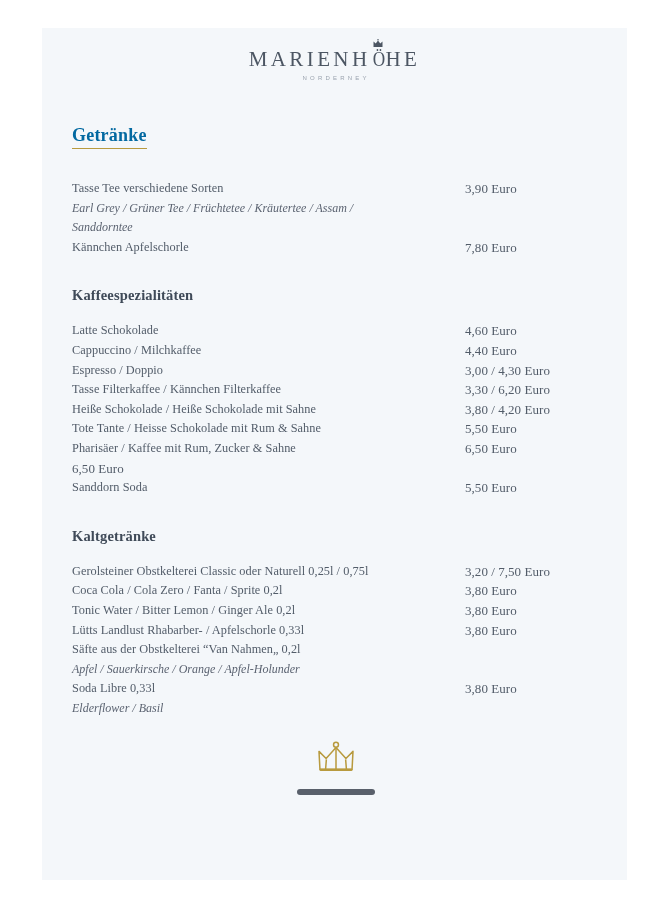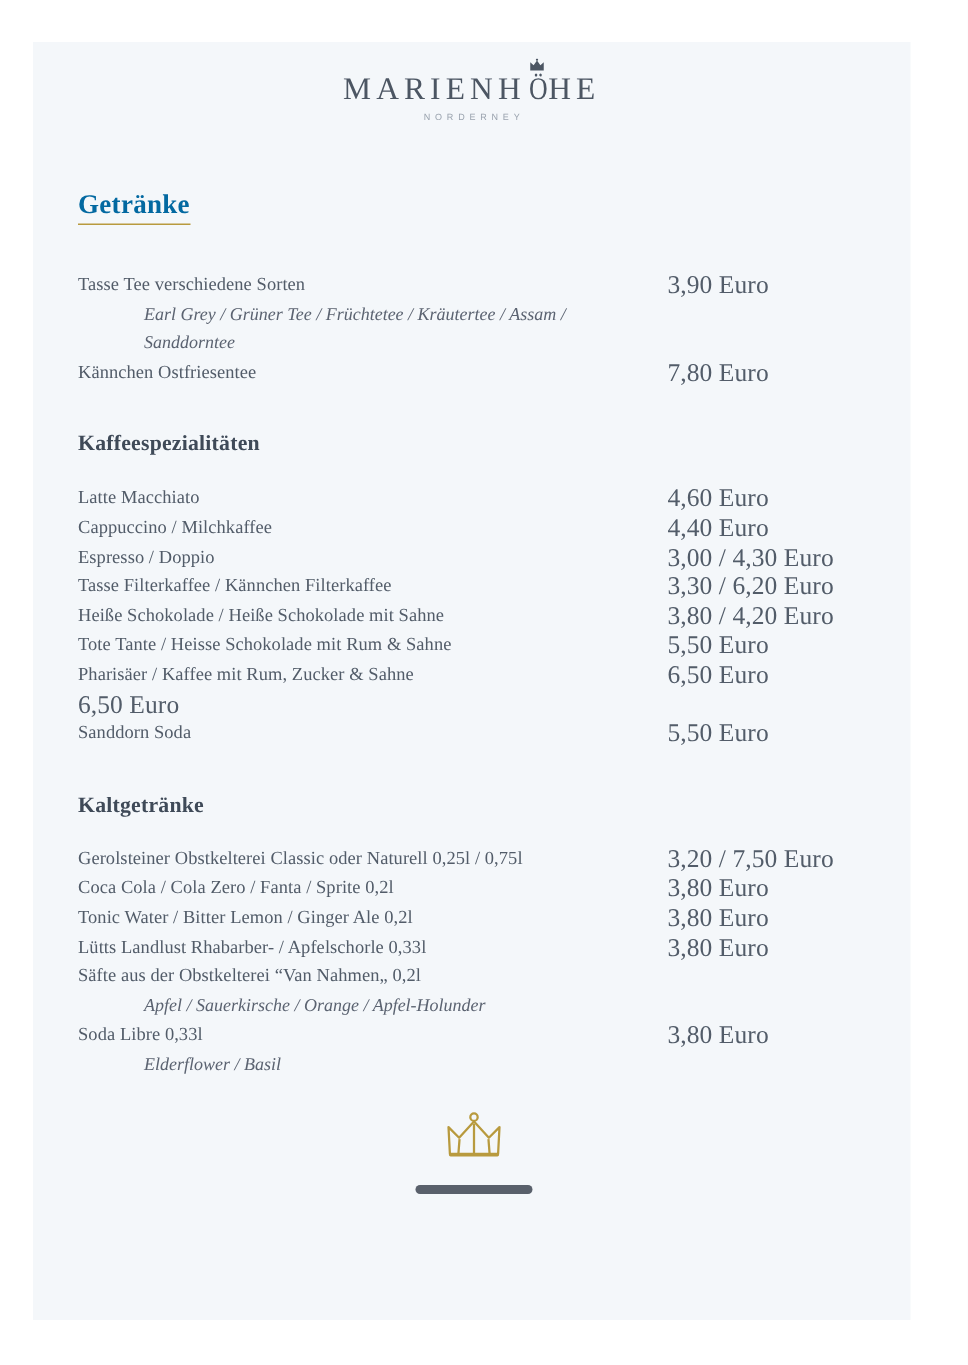--- a/index.html
+++ b/index.html
@@ -10,21 +10,21 @@
   }
   body {
     width: 645px;
     height: 910px;
     font-family: "Liberation Serif", "DejaVu Serif", serif;
     -webkit-font-smoothing: antialiased;
   }
 
   .page {
     position: absolute;
-    left: 22px;
+    left: 42px;
     top: 28px;
     width: 585px;
     height: 852px;
     background: #f4f7fa;
     box-sizing: border-box;
     overflow: hidden;
   }
 
   
   .logo-block {
@@ -103,27 +103,26 @@
   }
   .item-name {
     flex: 0 0 auto;
     width: 393px;
     font-size: 12.3px;
     color: #525c69;
     letter-spacing: 0.05px;
   }
   .item-price {
     flex: 1 1 auto;
-    font-size: 17px;
+    font-size: 13px;
     color: #525c69;
     letter-spacing: 0.05px;
     white-space: nowrap;
   }
   .item-desc {
-    margin-left: 44px;
     font-size: 12px;
     font-style: italic;
     color: #5b6371;
     line-height: 19.6px;
     max-width: 330px;
   }
 
   
   .footer {
     margin-top: 22px;
@@ -162,28 +161,28 @@
     <div class="page-heading">Getränke</div>
 
     <div id="sections-host">
         <div class="section">
           <div class="item-row">
             <div class="item-name">Tasse Tee verschiedene Sorten</div>
             <div class="item-price">3,90 Euro</div>
           </div>
           <div class="item-desc">Earl Grey / Grüner Tee / Früchtetee / Kräutertee / Assam / Sanddorntee</div>
           <div class="item-row">
-            <div class="item-name">Kännchen Ostfriesentee</div>
+            <div class="item-name">Kännchen Apfelschorle</div>
             <div class="item-price">7,80 Euro</div>
           </div>
         </div>
         <div class="section">
           <div class="section-title">Kaffeespezialitäten</div>
           <div class="item-row">
-            <div class="item-name">Latte Macchiato</div>
+            <div class="item-name">Latte Schokolade</div>
             <div class="item-price">4,60 Euro</div>
           </div>
           <div class="item-row">
             <div class="item-name">Cappuccino / Milchkaffee</div>
             <div class="item-price">4,40 Euro</div>
           </div>
           <div class="item-row">
             <div class="item-name">Espresso / Doppio</div>
             <div class="item-price">3,00 / 4,30 Euro</div>
           </div>

